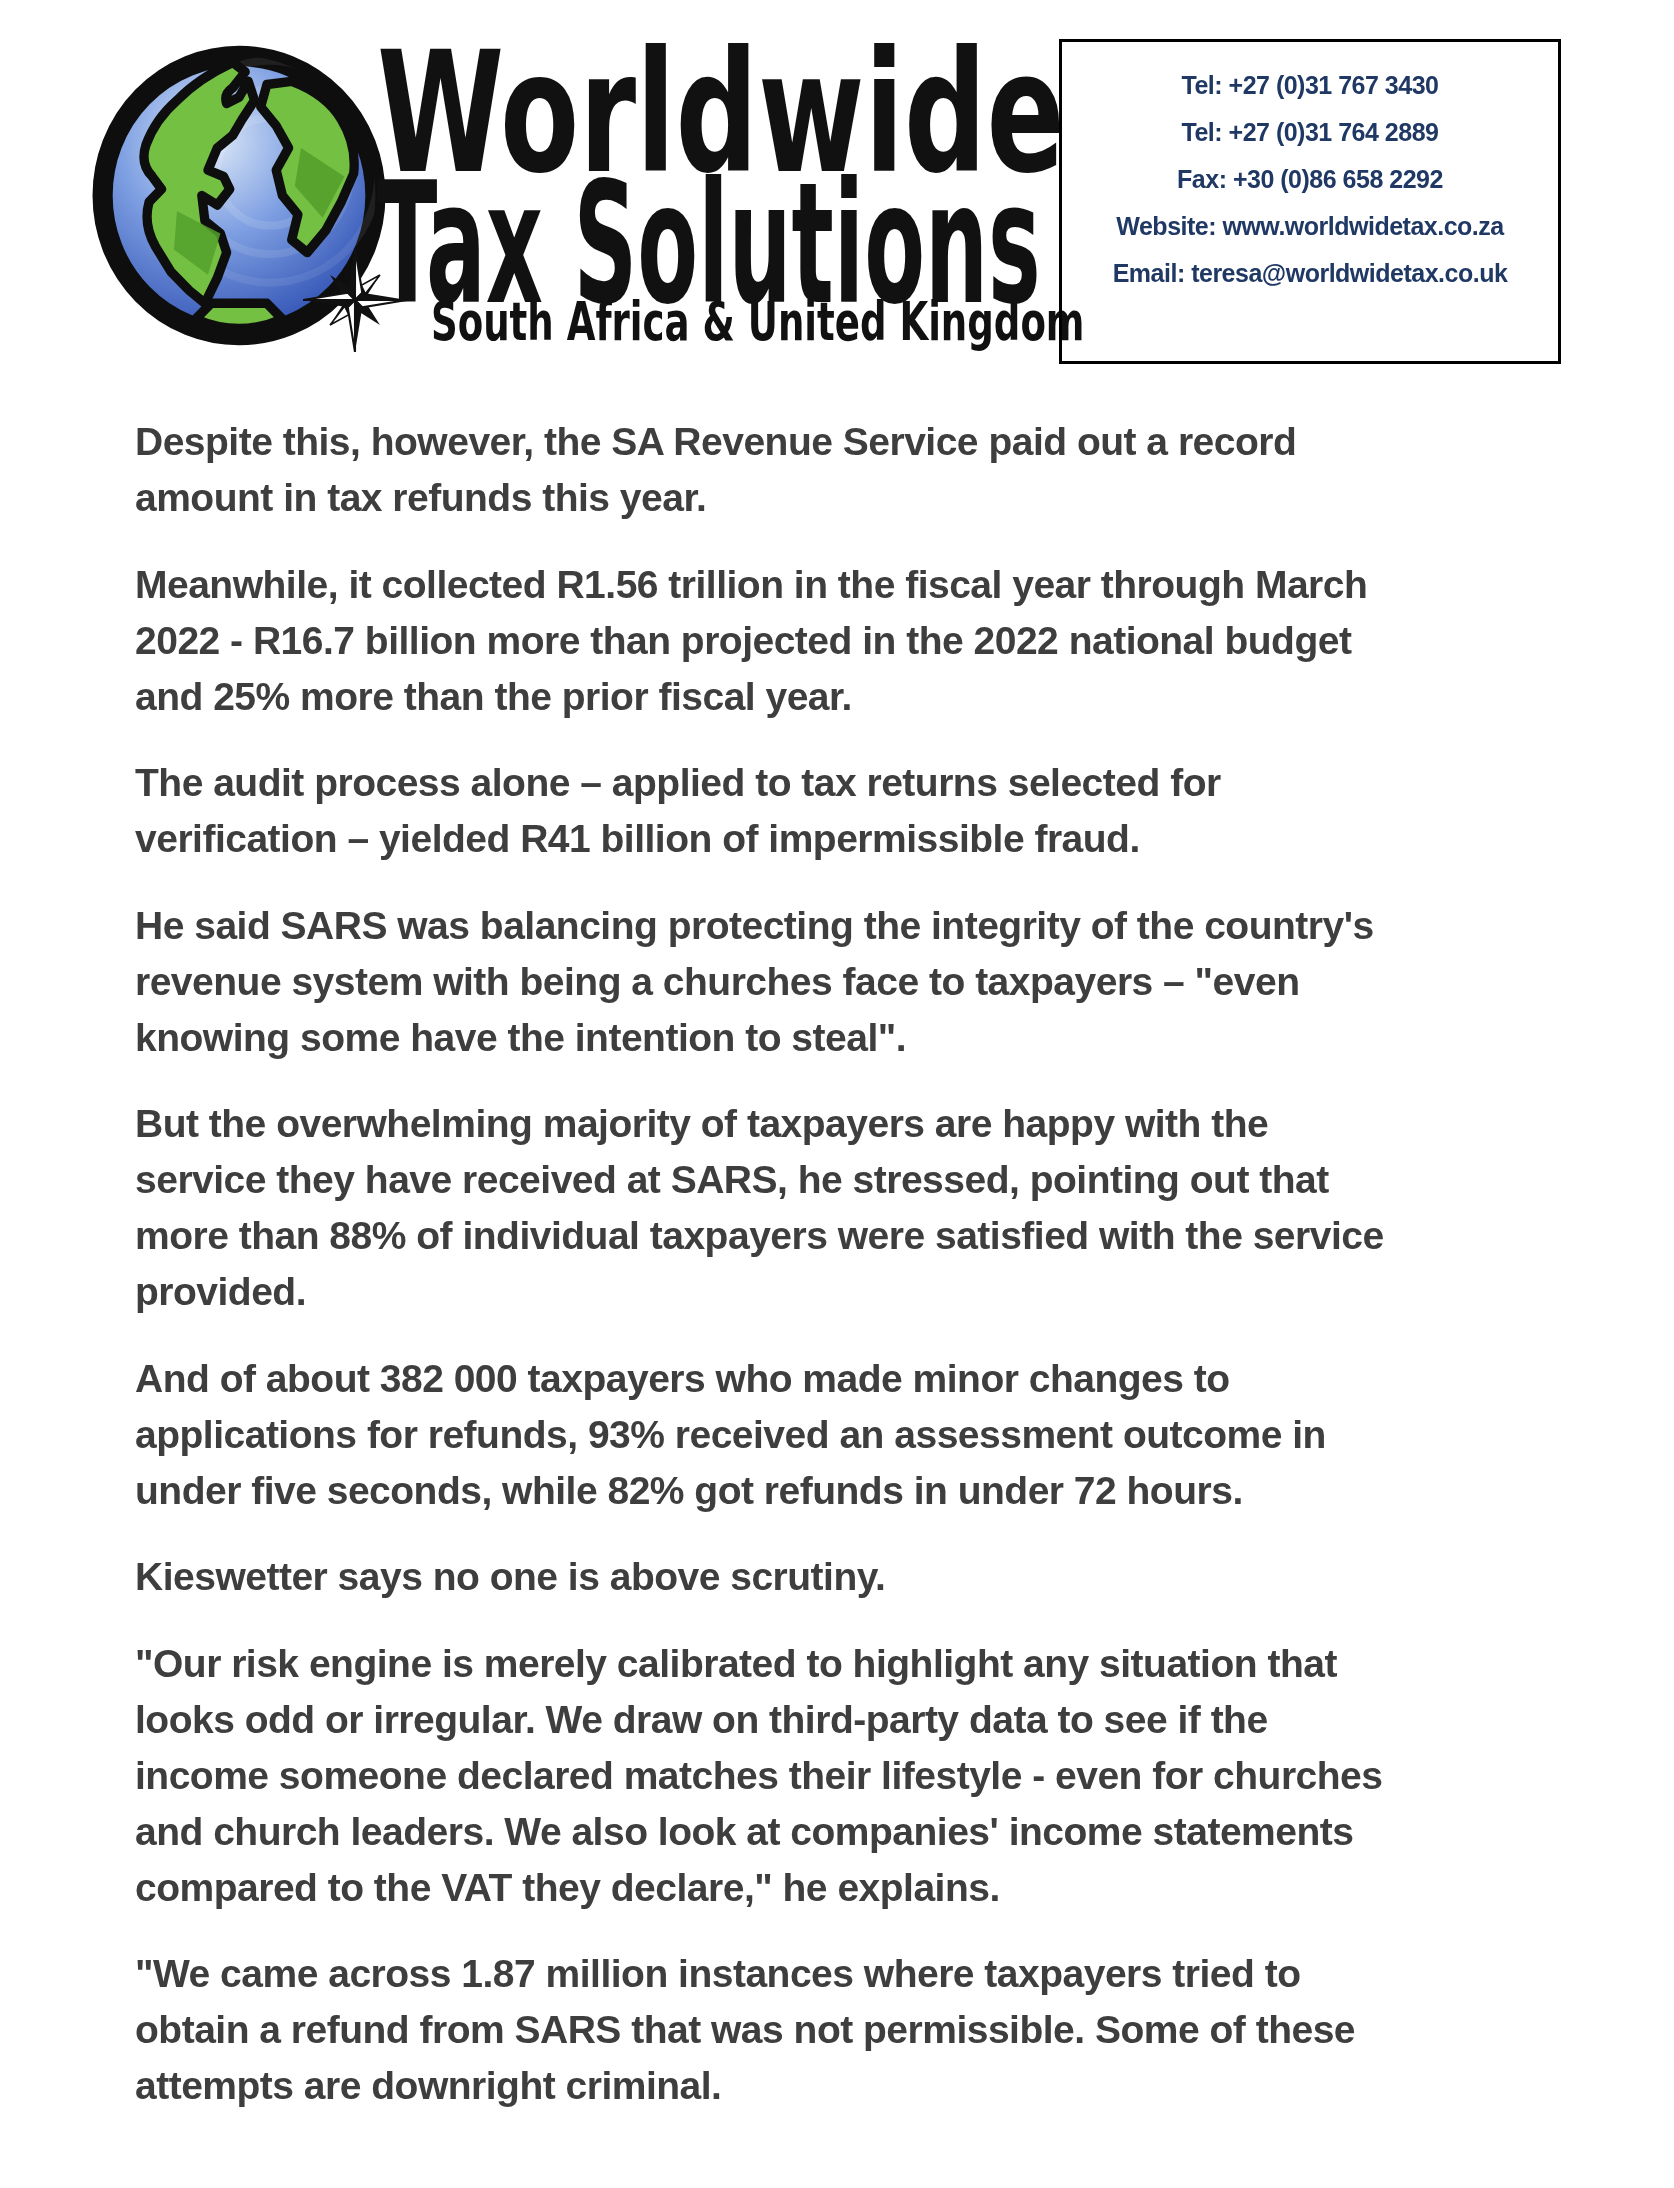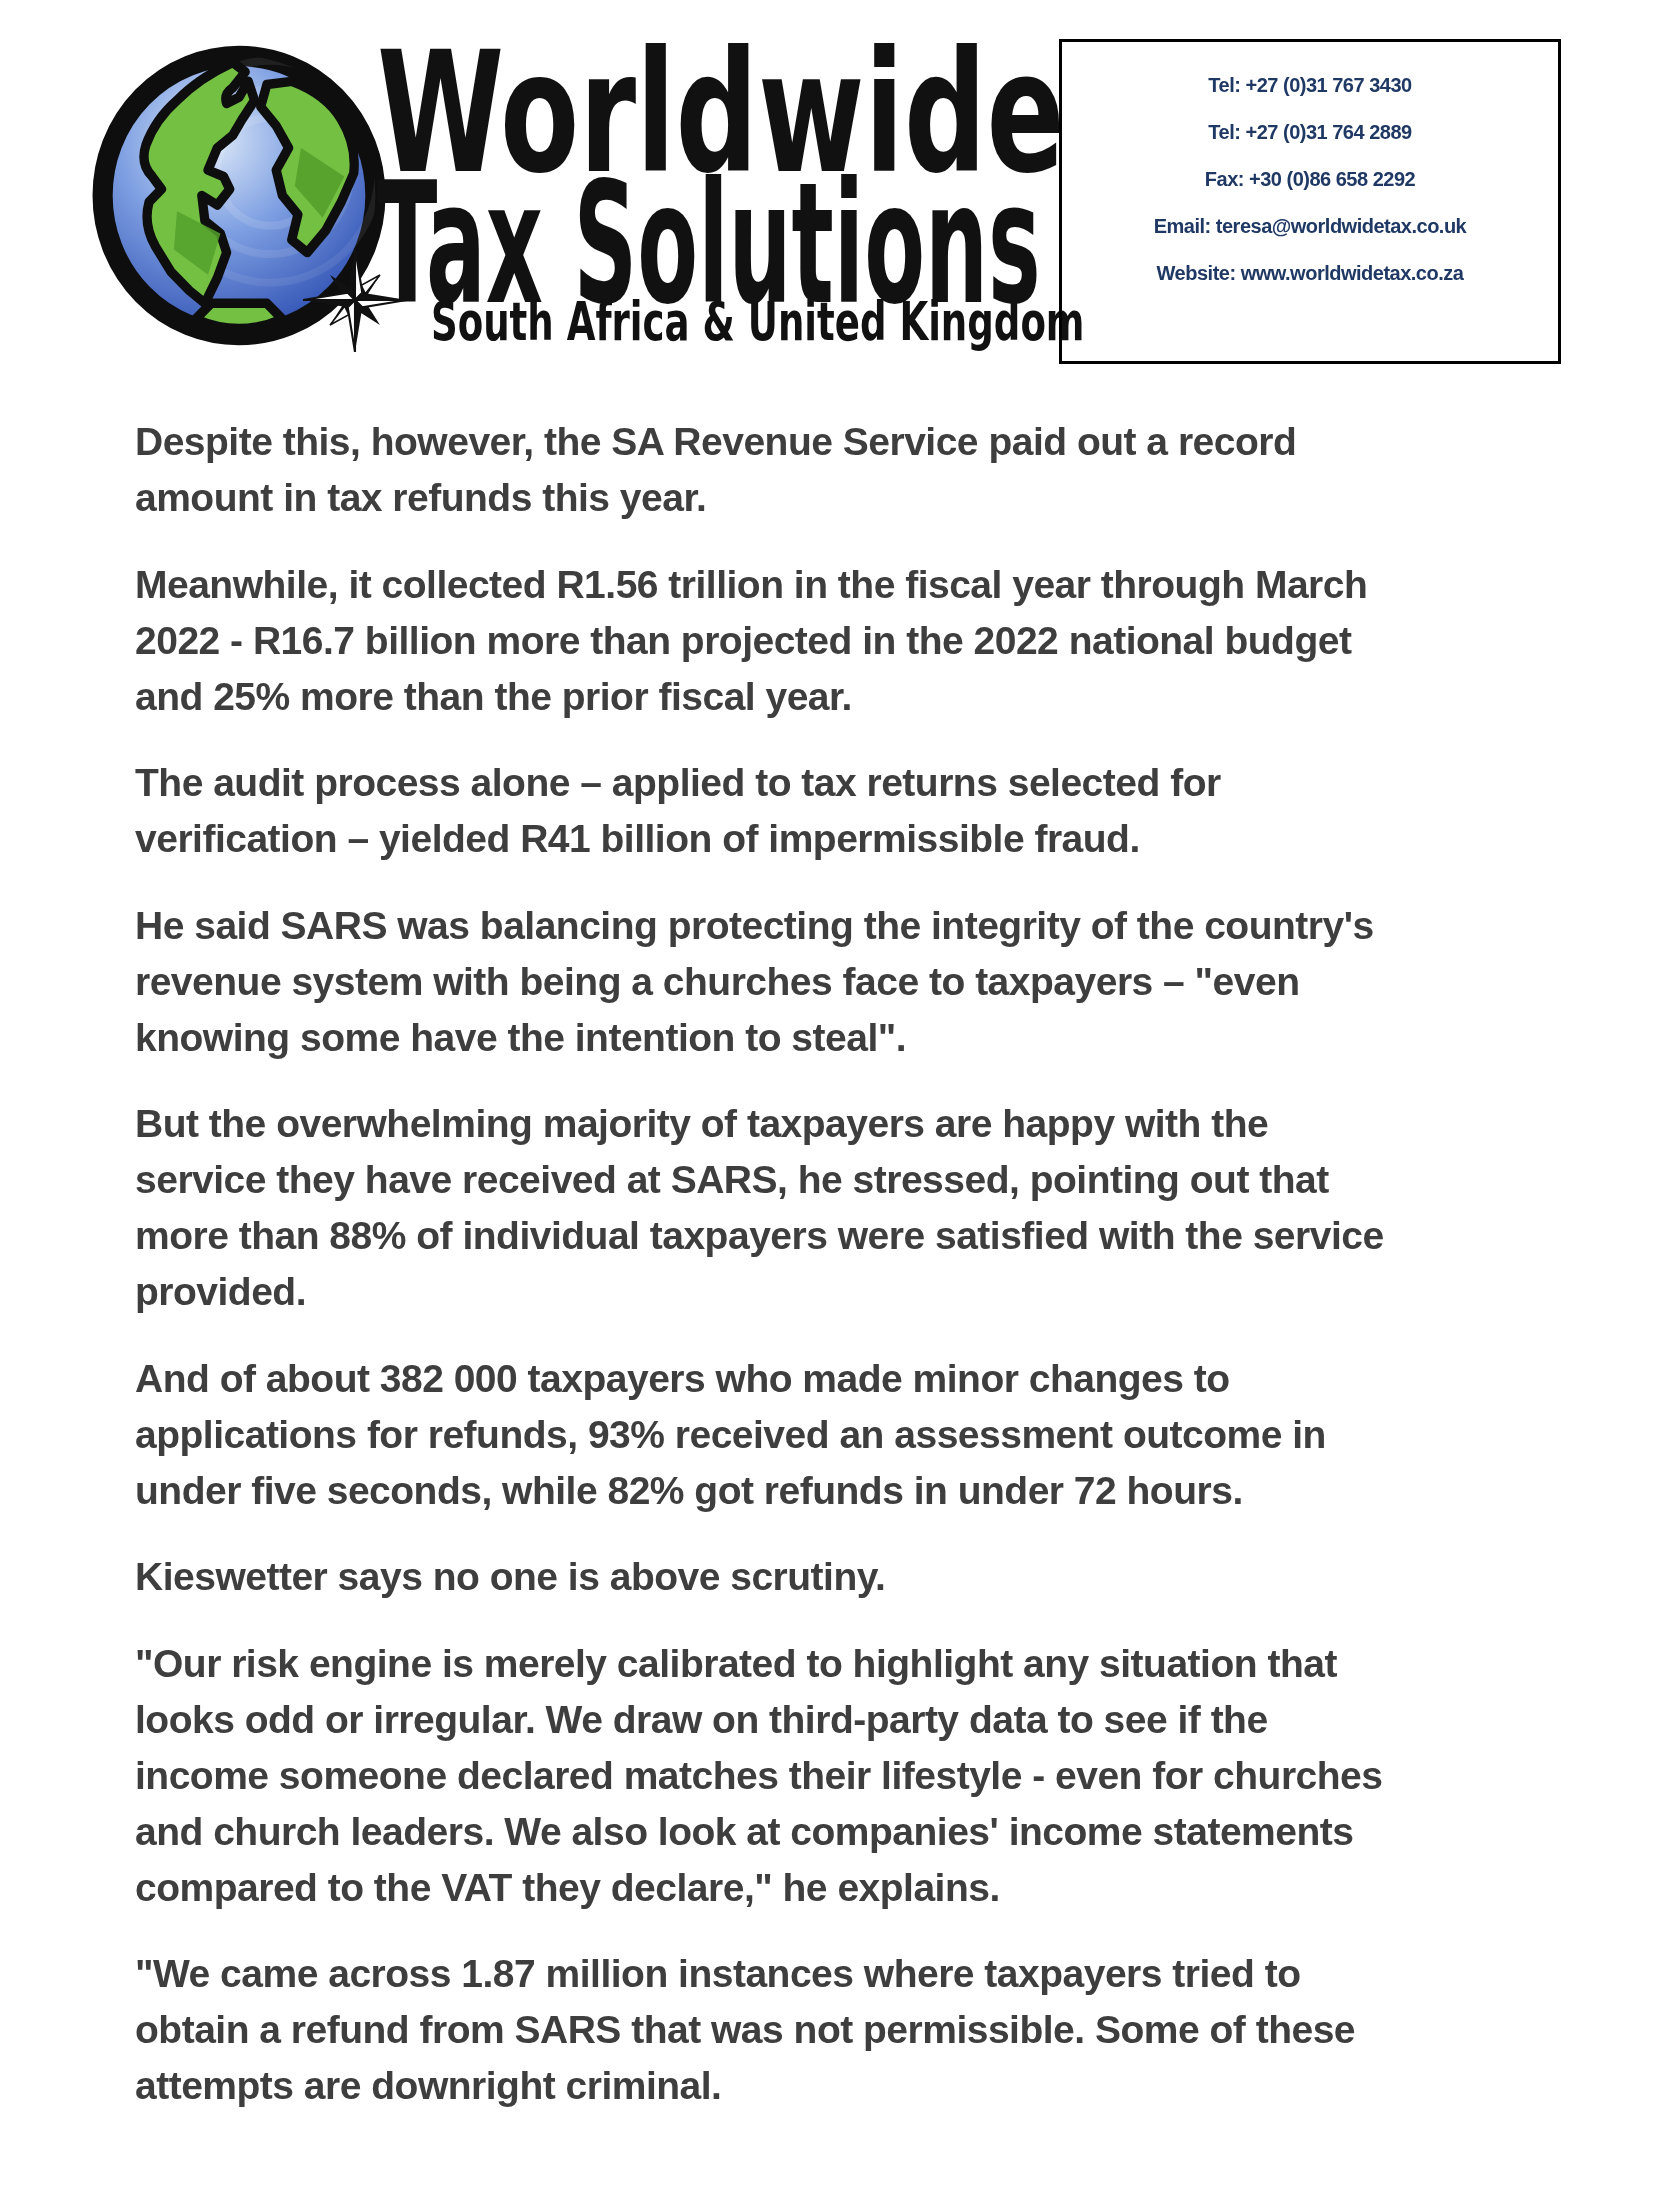--- a/index.html
+++ b/index.html
@@ -34,21 +34,21 @@
     position:absolute;left:1059px;top:39px;
     width:502px;height:325px;
     border:3.9px solid #000000;
     box-sizing:border-box;
     padding-top:19.7px;
     text-align:center;
   }
   .contact-line{
     color:#1F3864;
     font-weight:bold;
-    font-size:20px;line-height:47px;
+    font-size:25px;line-height:47px;
     letter-spacing:-0.5px;
     white-space:nowrap;
   }
   
   .article{
     position:absolute;left:135px;top:414px;width:1487px;font-weight:bold;
   }
   .article p{
     margin:0 0 30.5px 0;
     font-size:39px;line-height:56px;
@@ -115,22 +115,22 @@
     </svg>
 
     <div class="logo-line logo-line1">Worldwide</div>
     <div class="logo-line logo-line2">Tax Solutions</div>
     <div class="logo-tagline">South Africa &amp; United Kingdom</div>
 
     <div class="contact-box">
       <div class="contact-line">Tel: +27 (0)31 767 3430</div>
       <div class="contact-line">Tel: +27 (0)31 764 2889</div>
       <div class="contact-line">Fax: +30 (0)86 658 2292</div>
+      <div class="contact-line">Website: www.worldwidetax.co.za</div>
       <div class="contact-line">Email: teresa@worldwidetax.co.uk</div>
-      <div class="contact-line">Website: www.worldwidetax.co.za</div>
     </div>
   </header>
 
   <main class="article">
     <p>Despite this, however, the SA Revenue Service paid out a record
 amount in tax refunds this year.</p>
     <p>Meanwhile, it collected R1.56 trillion in the fiscal year through March
 2022 - R16.7 billion more than projected in the 2022 national budget
 and 25% more than the prior fiscal year.</p>
     <p>The audit process alone – applied to tax returns selected for

